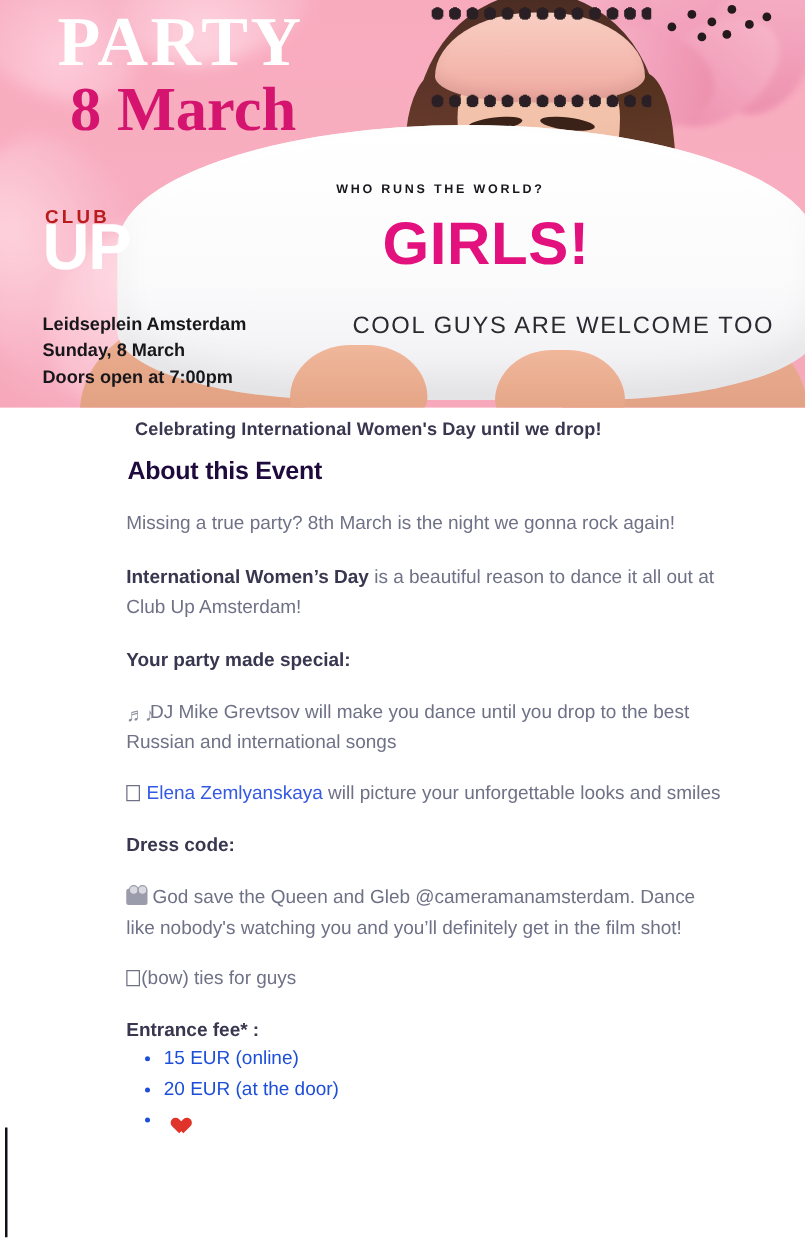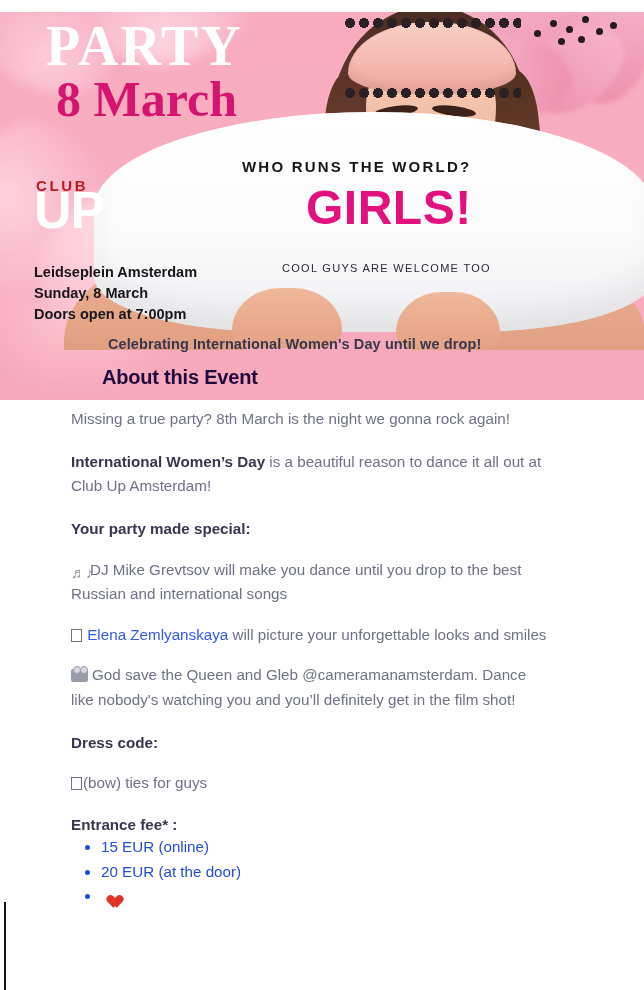--- a/index.html
+++ b/index.html
@@ -15,24 +15,23 @@
     overflow: hidden;
     font-family: "Liberation Sans", sans-serif;
     color: #39364f;
   }
 
   
   .banner {
     position: absolute;
     left: 0; top: 0;
     width: 644px;
-    height: 388px;
+    height: 326px;
     overflow: hidden;
     background: #f9aec0;
-    margin-top: 12px;
   }
   .banner-bg {
     position: absolute;
     inset: 0;
     background:
       radial-gradient(ellipse 150px 120px at 12% 78%, rgba(255,255,255,0.30), rgba(255,255,255,0) 70%),
       linear-gradient(180deg, #f9abbe 0%, #f8aec0 45%, #f7a8bb 100%);
   }
   
   .petal {
@@ -211,41 +210,41 @@
   }
   .venue {
     position: absolute; left: 34px; top: 250px;
     font-family: "Liberation Sans", sans-serif;
     font-weight: 700;
     font-size: 14.5px;
     line-height: 1.45;
     color: #17161a;
   }
   .hero-q {
-    position: absolute; left: 242px; top: 146px;
-    font-family: "Liberation Sans", sans-serif;
-    font-weight: 700;
-    font-size: 15px;
+    position: absolute; left: 269px; top: 146px;
+    font-family: "Liberation Sans", sans-serif;
+    font-weight: 700;
+    font-size: 10px;
     letter-spacing: 2.2px;
     color: #17161a;
   }
   .hero-girls {
     position: absolute; left: 306px; top: 172px;
     font-family: "Liberation Sans", sans-serif;
     font-weight: 700;
     font-size: 48px;
     letter-spacing: .5px;
     color: #e2117e;
     line-height: 1;
   }
   .hero-sub {
     position: absolute; left: 282px; top: 250px;
     font-family: "Liberation Sans", sans-serif;
     font-weight: 400;
-    font-size: 11px;
+    font-size: 19px;
     letter-spacing: 1.3px;
     color: #2b2a31;
   }
 
   
   .content {
     position: absolute;
     left: 0; top: 322px;
     width: 537px;
   }
@@ -257,21 +256,21 @@
     letter-spacing: .1px;
   }
   .about-heading {
     margin: 14px 14px 0 102px;
     font-size: 20px;
     font-weight: 700;
     color: #1e0a3c;
     letter-spacing: -.2px;
   }
   .body-block {
-    margin-left: 71px;
+    margin-left: 101px;
     width: 480px;
   }
   .para {
     margin: 18px 0 0 0;
     font-size: 15.2px;
     line-height: 1.62;
     color: #6f7287;
     font-weight: 400;
   }
   .para.tight { margin-top: 16px; }
@@ -460,23 +459,23 @@
     <p class="para">Missing a true party? 8th March is the night we gonna rock again!</p>
 
     <p class="para"><span class="lede">International Women’s Day</span><span> is a beautiful reason to dance it all out at Club Up Amsterdam!</span></p>
 
     <p class="para"><span class="lede">Your party made special:</span></p>
 
     <p class="para tight"><span class="music-emoji">♬♪</span><span>DJ Mike Grevtsov will make you dance until you drop to the best Russian and international songs</span></p>
 
     <p class="para tight"><span class="tofu"></span> <a class="link" href="#">Elena Zemlyanskaya</a><span> will picture your unforgettable looks and smiles</span></p>
 
+    <p class="para"><span class="lede">Dress code:</span></p>
+
     <p class="para tight"><span class="cam-emoji"></span><span>God save the Queen and Gleb @cameramanamsterdam. Dance like nobody's watching you and you’ll definitely get in the film shot!</span></p>
-
-    <p class="para"><span class="lede">Dress code:</span></p>
 
 
     <p class="para tight"><span class="tofu"></span><span>(bow) ties for guys</span></p>
 
     <p class="fee-heading">Entrance fee* :</p>
 
     <ul class="fee-list">
       <li>15 EUR (online)</li>
       <li>20 EUR (at the door)</li>
       <li><span class="heart-emoji"></span></li>

